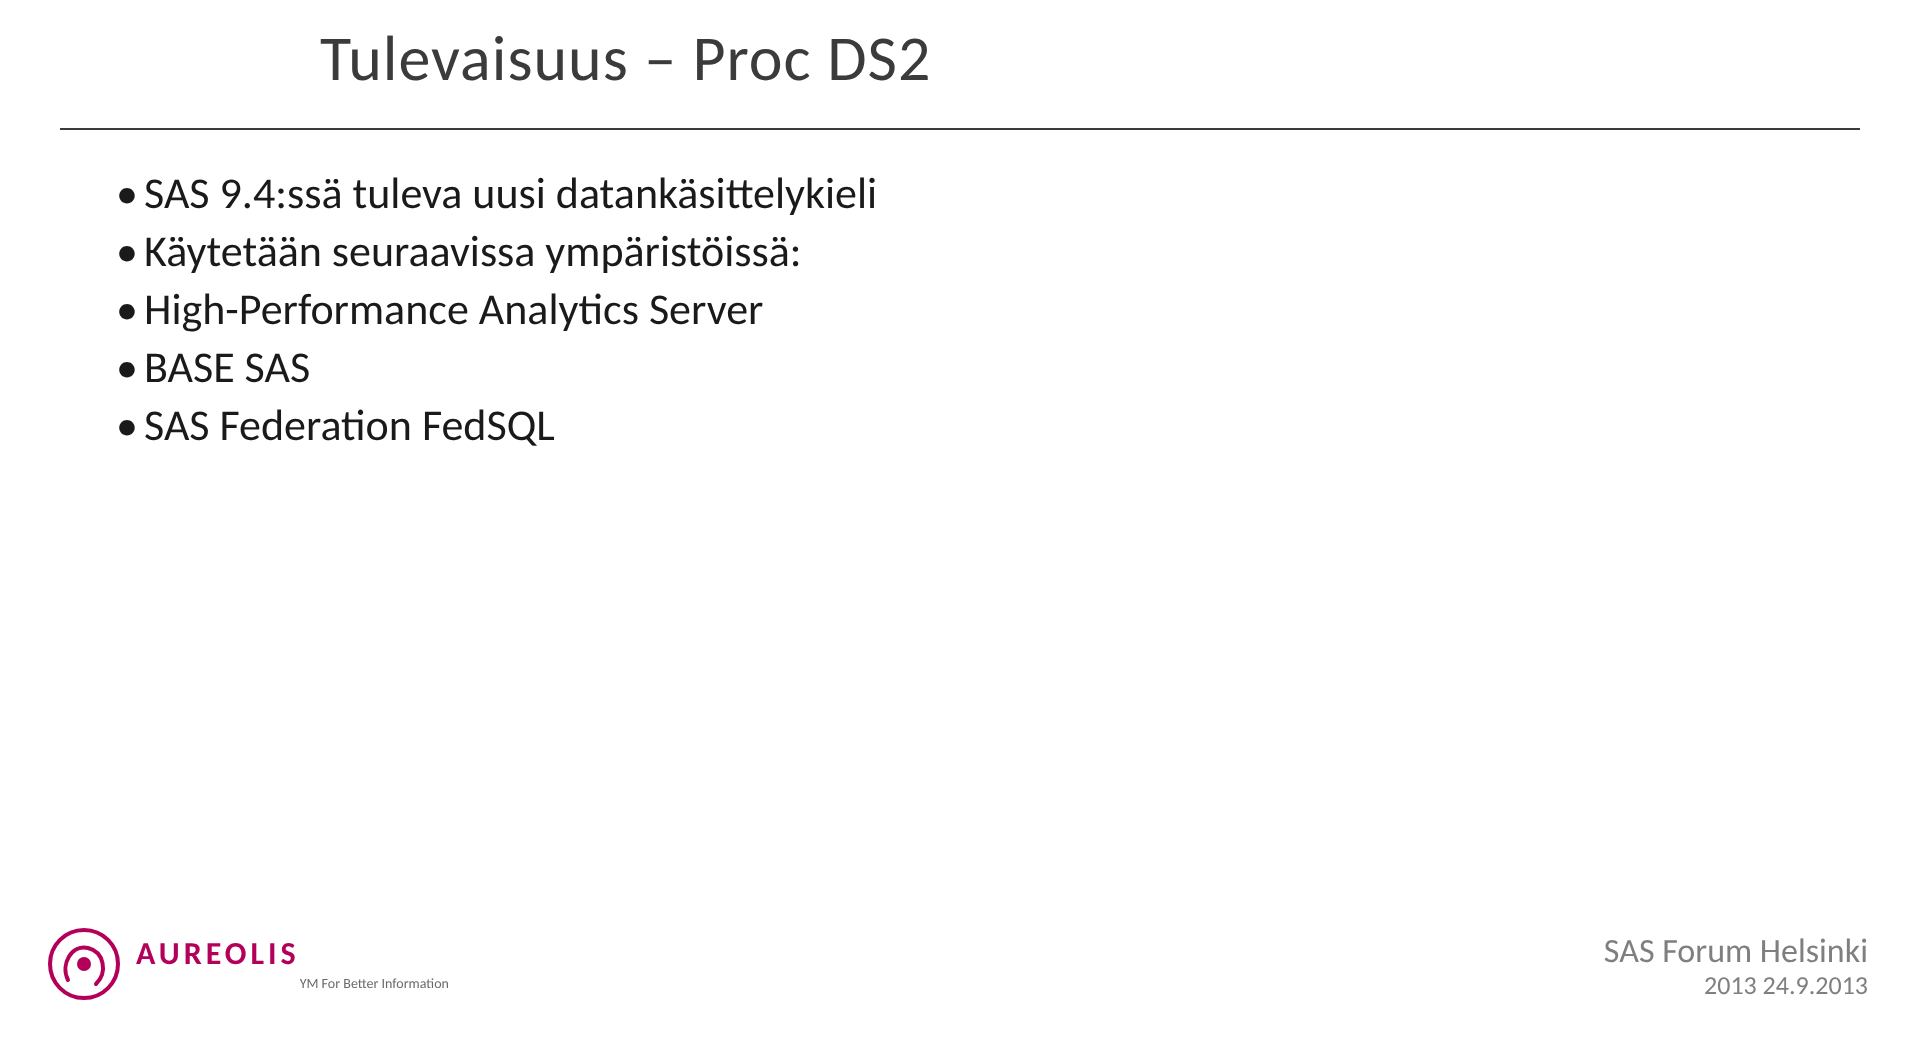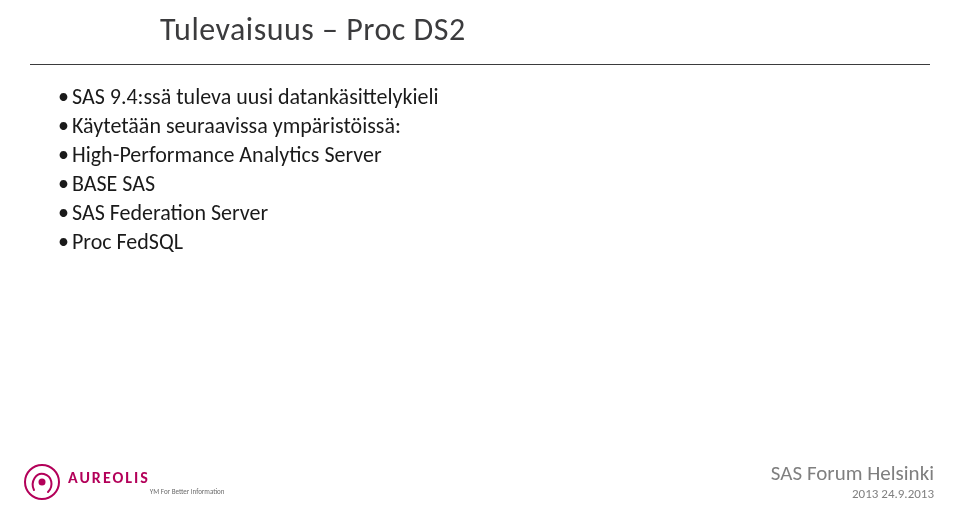--- a/index.html
+++ b/index.html
@@ -101,40 +101,39 @@
       color: #7f7f7f;
     }
     .right-footer {
       position: absolute;
       right: 26px;
       bottom: 10px;
       text-align: right;
       color: #7f7f7f;
       line-height: 1.2;
     }
-    .right-line1 { font-size: 21px; }
+    .right-line1 { font-size: 17px; }
     .right-line2 { font-size: 13px; }
   </style>
 </head>
 <body>
 
 <div class="slide">
 
   <div class="title-area">
     <h1 class="title">Tulevaisuus – Proc DS2</h1>
   </div>
   <hr class="title-rule">
 
   <div class="content">
     <div class="bullet lvl1">SAS 9.4:ssä tuleva uusi datankäsittelykieli</div>
     <div class="bullet lvl1">Käytetään seuraavissa ympäristöissä:</div>
     <div class="bullet lvl2">High-Performance Analytics Server</div>
     <div class="bullet lvl2">BASE SAS</div>
-    <div class="bullet lvl2">SAS Federation Server</div>
-    <div class="bullet lvl2">Proc FedSQL</div>
+    <div class="bullet lvl2">SAS Federation FedSQL</div>
   </div>
 
   <div class="footer">
     <div class="logo">
       <svg class="logo-mark" viewBox="0 0 40 40">
         <circle cx="20" cy="20" r="17" fill="none" stroke="#b30059" stroke-width="2"></circle>
         <path d="M12 28 C 8 20, 14 10, 22 12 C 30 14, 32 24, 26 30" fill="none" stroke="#b30059" stroke-width="2" stroke-linecap="round"></path>
         <circle cx="20" cy="20" r="3.5" fill="#b30059"></circle>
       </svg>
       <div class="logo-text">

